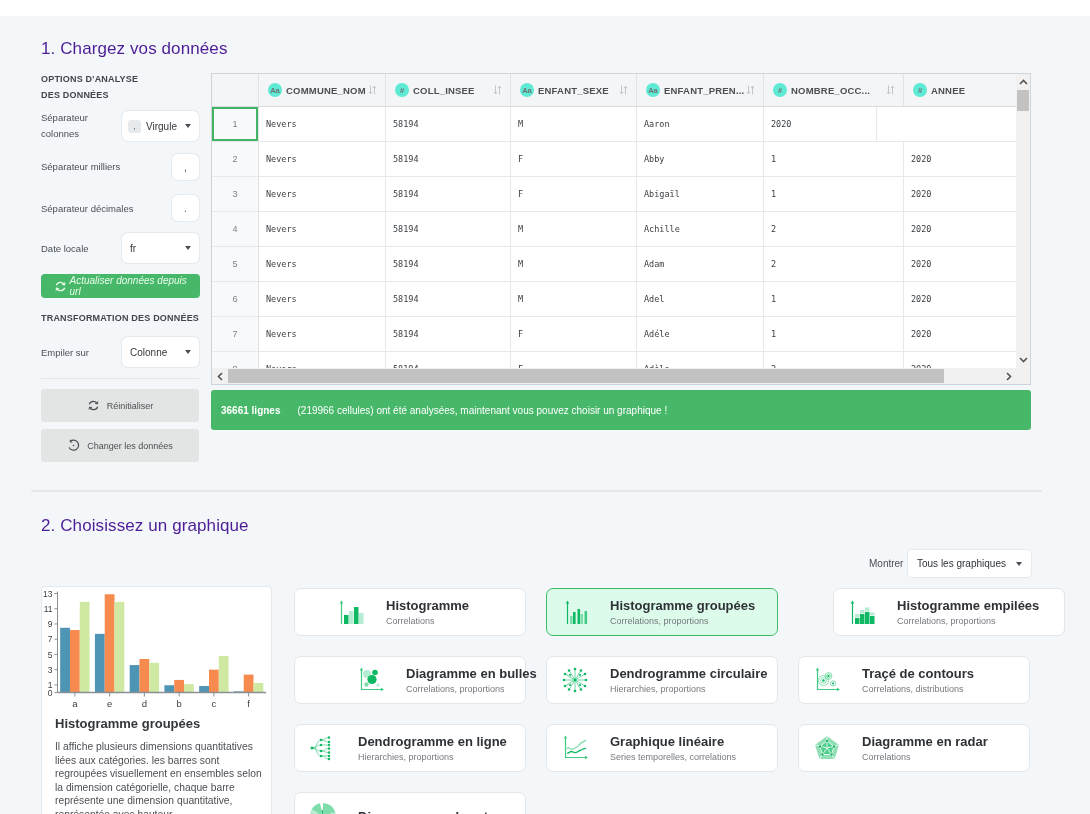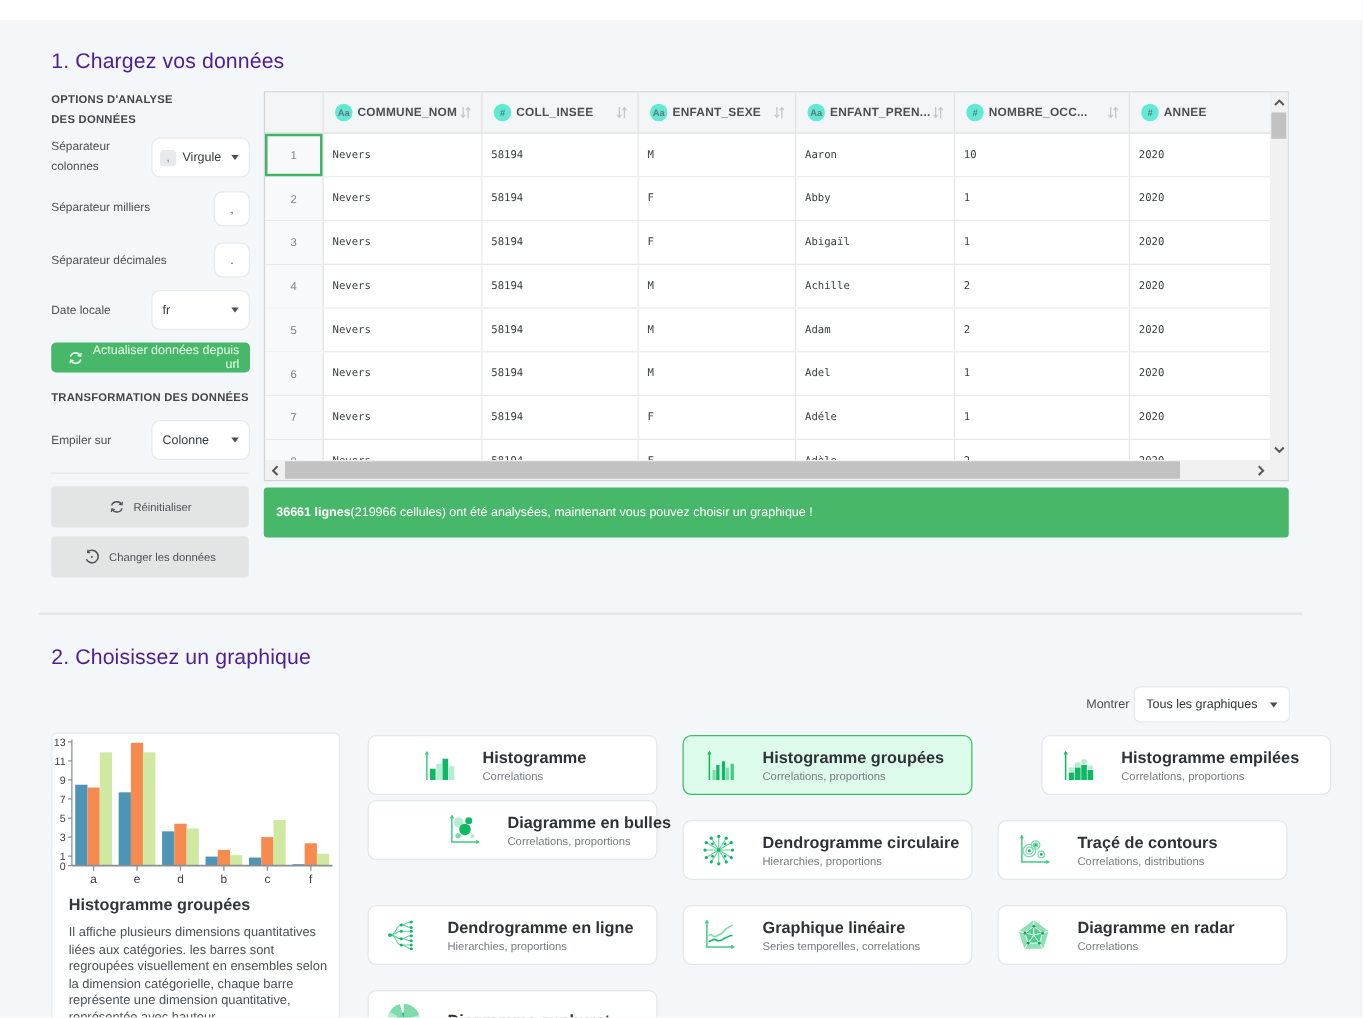--- a/index.html
+++ b/index.html
@@ -98,21 +98,21 @@
     <span style="margin:0 3px 0 4px; display:flex;">
       <svg width="13" height="13" viewBox="0 0 13 13">
           <g fill="none" stroke="#eafceb" stroke-width="1.3">
             <path d="M10.7 7.7 A4.4 4.4 0 0 1 2.6 8.2"></path>
             <path d="M2.3 5.3 A4.4 4.4 0 0 1 10.4 4.8"></path>
             <path d="M10.9 2.4 L10.5 4.9 L8.1 4.4" stroke-width="1.1"></path>
             <path d="M2.1 10.6 L2.5 8.1 L4.9 8.6" stroke-width="1.1"></path>
           </g>
         </svg>
     </span>
-    <span style="text-align:right; width:122px;">Actualiser données depuis url</span>
+    <span style="text-align:left; width:122px;font-style:italic;">Actualiser données depuis url</span>
   </div>
 
   <div class="abs side-heading" style="left:41px; top:311px; white-space:nowrap;">TRANSFORMATION DES DONNÉES</div>
 
   <div class="abs side-label" style="left:41px; top:345px;">Empiler sur</div>
   <div class="abs selectbox" style="left:122px; top:337px; width:77px; height:30px; padding:0 8px;">
     <span style="font-size:10px; color:#34383d; flex:1;">Colonne</span>
     <span class="caret"></span>
   </div>
 
@@ -223,21 +223,20 @@
             <span class="type-badge">#</span>
             <span class="h-label">ANNEE</span>
           </div>
         </div>
         <div class="t-row">
           <div class="t-rownum" style="width: 47px;">1<div class="sel-outline"></div></div>
           <div class="t-cell" style="width: 127px;">Nevers</div>
           <div class="t-cell" style="width: 125px;">58194</div>
           <div class="t-cell" style="width: 126px;">M</div>
           <div class="t-cell" style="width: 127px;">Aaron</div>
-          <div class="t-cell" style="width: 140px;">10</div>
           <div class="t-cell" style="width: 113px;">2020</div>
         </div>
         <div class="t-row">
           <div class="t-rownum" style="width: 47px;">2</div>
           <div class="t-cell" style="width: 127px;">Nevers</div>
           <div class="t-cell" style="width: 125px;">58194</div>
           <div class="t-cell" style="width: 126px;">F</div>
           <div class="t-cell" style="width: 127px;">Abby</div>
           <div class="t-cell" style="width: 140px;">1</div>
           <div class="t-cell" style="width: 113px;">2020</div>
@@ -324,21 +323,21 @@
             <path d="M1 1 L4.5 4.5 L1 8" fill="none" stroke="#555" stroke-width="1.6"></path>
           </svg>
       </div>
     </div>
 
     <div class="sb" style="right:0; bottom:0; width:14px; height:16px;"></div>
   </div>
 
   <div class="abs" id="banner" style="left:211px; top:390px; width:820px; height:40px;">
     <span style="font-weight:700;">36661 lignes</span>
-    <span style="margin-left:0;">(219966 cellules) ont été analysées, maintenant vous pouvez choisir un graphique !</span>
+    <span style="margin-left:17px;">(219966 cellules) ont été analysées, maintenant vous pouvez choisir un graphique !</span>
   </div>
 
   <div class="abs divider" style="left:31px; top:490px; width:1011px;"></div>
 
   <div class="abs section-title" style="left:41px; top:515.5px;">2. Choisissez un graphique</div>
 
   <div class="abs filter-label" style="left:869px; top:558px;">Montrer</div>
   <div class="abs selectbox" style="left:908px; top:550px; width:123px; height:27px; padding:0 9px; border-radius:4px;">
     <span style="font-size:10px; color:#2f3338; flex:1; white-space:nowrap;">Tous les graphiques</span>
     <span class="caret"></span>
@@ -446,21 +445,21 @@
             <rect x="18" y="15" width="4.5" height="12" fill="#0fb963"></rect>
             <rect x="18" y="10.5" width="4.5" height="4" fill="#b5ecd2"></rect>
             <rect x="23" y="19" width="4.5" height="8" fill="#0fb963"></rect>
             <rect x="23" y="15.5" width="4.5" height="3" fill="#b5ecd2"></rect>
           </svg></span>
         <span class="txt">
           <div class="c-title">Histogramme empilées</div>
           <div class="c-tags">Correlations, proportions</div>
         </span>
       </div>
-      <div class="card" style="left: 294px; top: 640px; padding-left: 48px;">
+      <div class="card" style="left: 294px; top: 656px; padding-left: 48px;">
         <span class="icon-box"><svg width="30" height="30" viewBox="0 0 30 30">
             <g stroke="#3ecb82" stroke-width="1.2" fill="none">
               <path d="M5.5 3.5 V24.5 H27"></path>
               <path d="M3.8 5.5 L5.5 2.5 L7.2 5.5" fill="#3ecb82" stroke="none"></path>
               <path d="M25 22.8 L28 24.5 L25 26.2" fill="#3ecb82" stroke="none"></path>
             </g>
             <circle cx="11" cy="9" r="4" fill="#b5ecd2"></circle>
             <circle cx="19" cy="7.5" r="2.8" fill="#0fb963"></circle>
             <circle cx="16" cy="14.5" r="4.6" fill="#0fb963"></circle>
             <circle cx="10.5" cy="19.5" r="2.2" fill="#7edcab"></circle>

